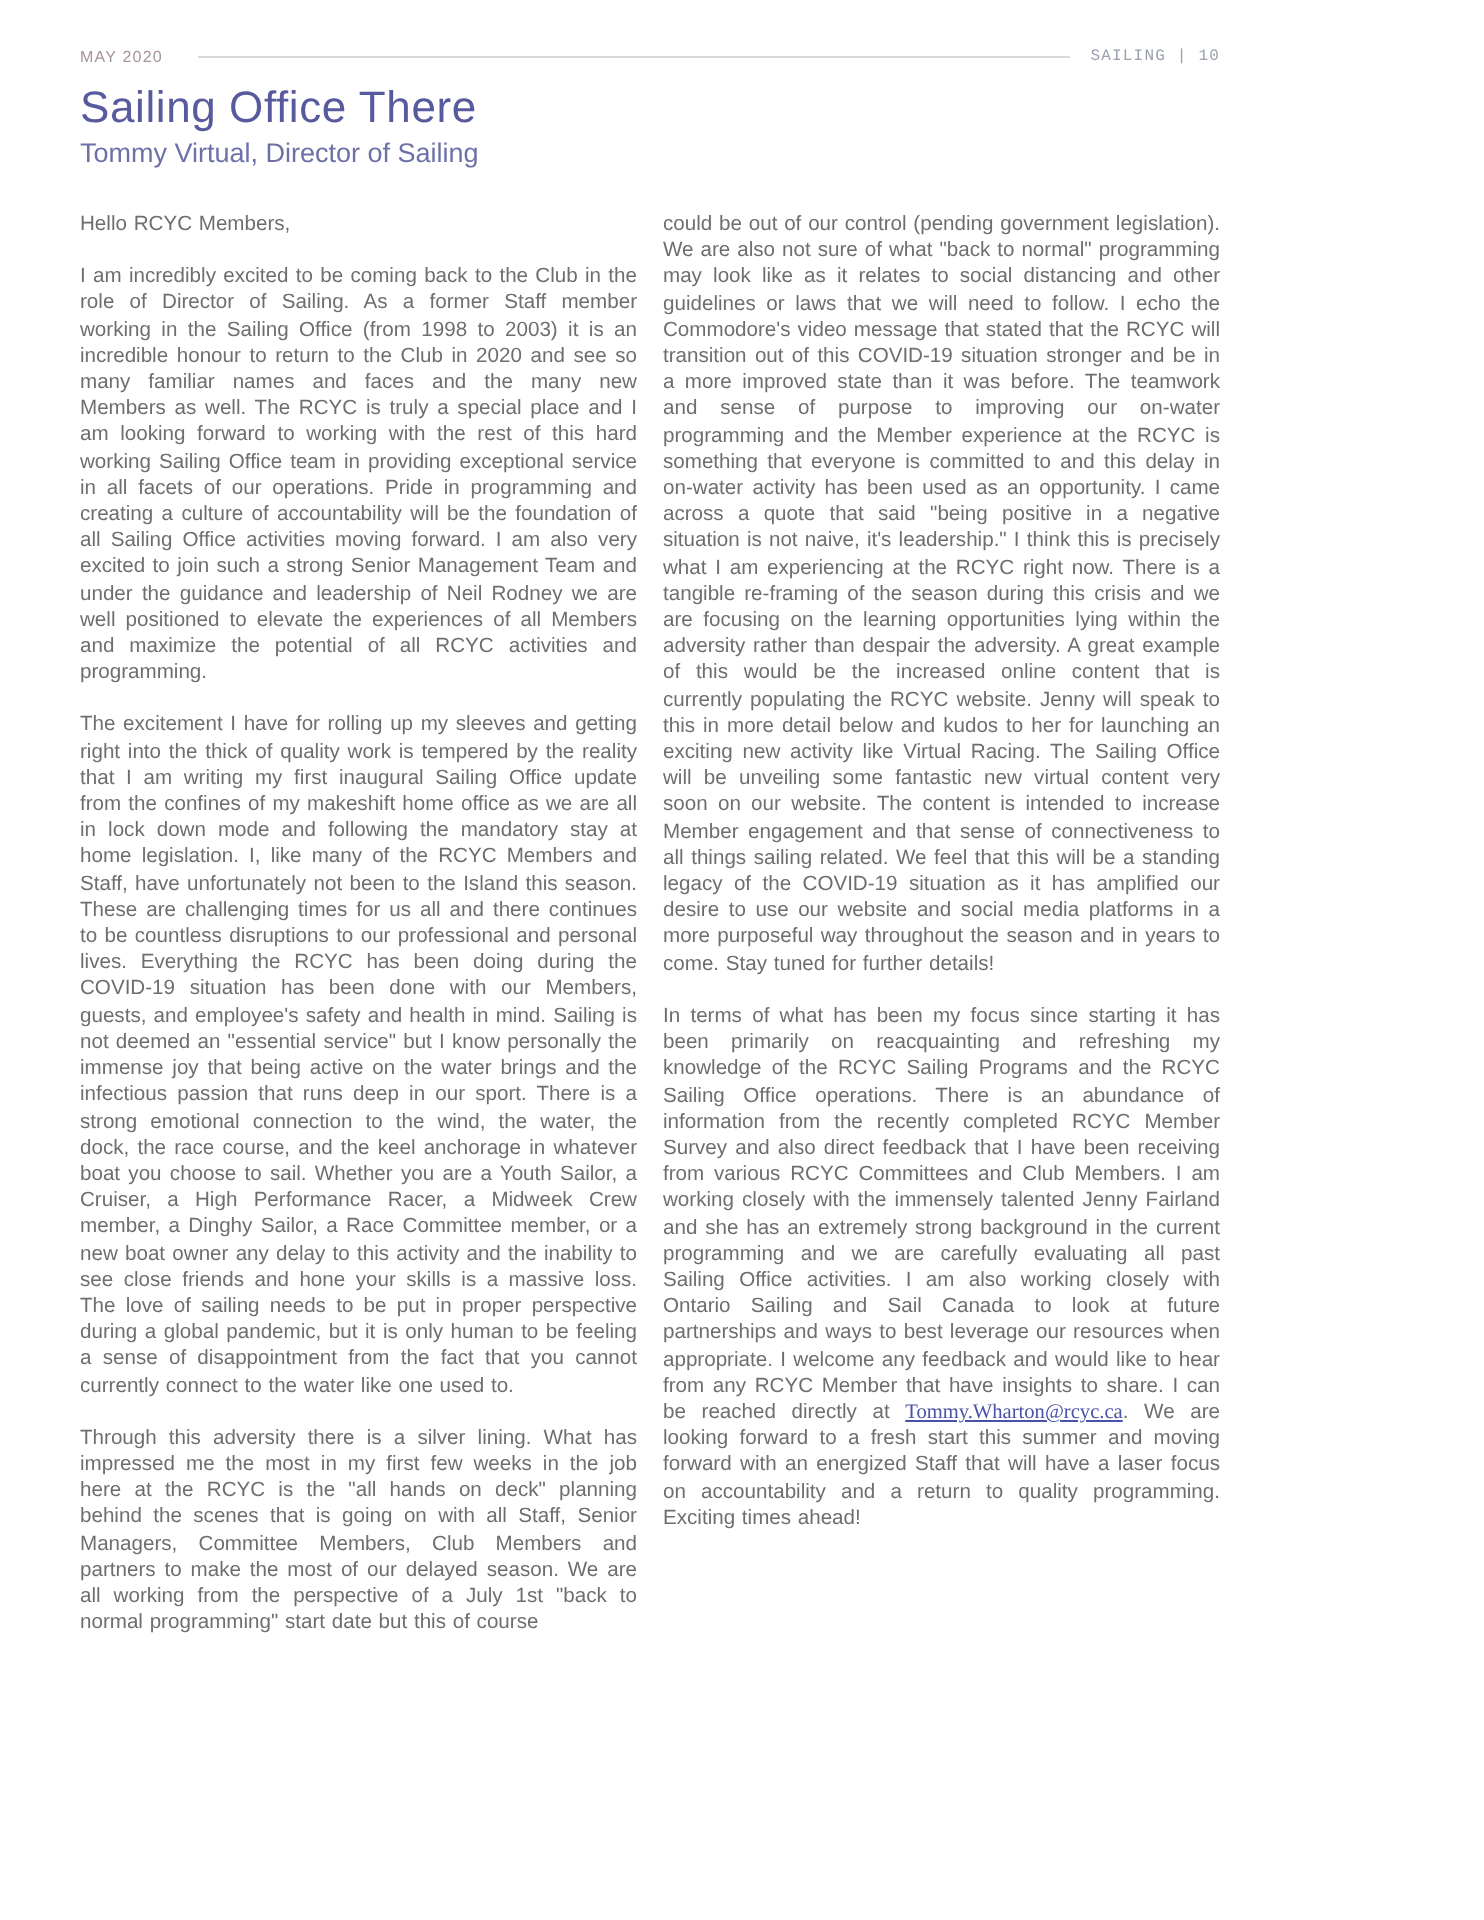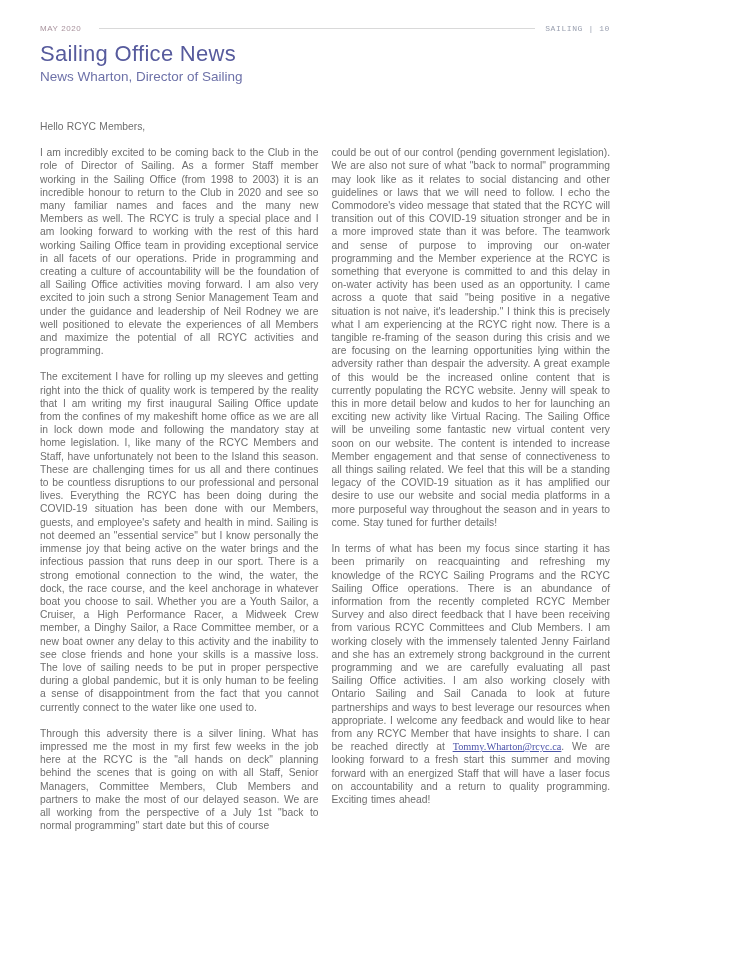--- a/index.html
+++ b/index.html
@@ -53,22 +53,21 @@
   }
   .subtitle {
     color: #6d71a8;
     font-size: 13.5px;
     font-weight: 400;
     margin: 0;
   }
   .columns {
     display: flex;
     gap: 13px;
-    margin-top: 36px;
-    align-items: center;
+    margin-top: 22px;
   }
   .col {
     flex: 1;
     font-size: 10.3px;
     line-height: 13.2px;
     color: #6e6e6e;
     text-align: justify;
     word-spacing: 0.5px;
   }
   .col p {
@@ -85,22 +84,22 @@
 <body>
 
 <div class="page">
 
   <div class="header-row">
     <span class="issue-date">MAY 2020</span>
     <span class="header-rule"></span>
     <span class="page-label">SAILING | 10</span>
   </div>
 
-  <h1 class="title">Sailing Office News</h1>
-  <h2 class="subtitle">News Wharton, Director of Sailing</h2>
+  <h1 class="title">Sailing Office There</h1>
+  <h2 class="subtitle">Tommy Virtual, Director of Sailing</h2>
 
   <main class="columns">
 
     <section class="col">
       <p>Hello RCYC Members,</p>
       <p>I am incredibly excited to be coming back to the Club in the role of Director of Sailing. As a former Staff member working in the Sailing Office (from 1998 to 2003) it is an incredible honour to return to the Club in 2020 and see so many familiar names and faces and the many new Members as well. The RCYC is truly a special place and I am looking forward to working with the rest of this hard working Sailing Office team in providing exceptional service in all facets of our operations. Pride in programming and creating a culture of accountability will be the foundation of all Sailing Office activities moving forward. I am also very excited to join such a strong Senior Management Team and under the guidance and leadership of Neil Rodney we are well positioned to elevate the experiences of all Members and maximize the potential of all RCYC activities and programming.</p>
       <p>The excitement I have for rolling up my sleeves and getting right into the thick of quality work is tempered by the reality that I am writing my first inaugural Sailing Office update from the confines of my makeshift home office as we are all in lock down mode and following the mandatory stay at home legislation. I, like many of the RCYC Members and Staff, have unfortunately not been to the Island this season. These are challenging times for us all and there continues to be countless disruptions to our professional and personal lives. Everything the RCYC has been doing during the COVID-19 situation has been done with our Members, guests, and employee's safety and health in mind. Sailing is not deemed an "essential service" but I know personally the immense joy that being active on the water brings and the infectious passion that runs deep in our sport. There is a strong emotional connection to the wind, the water, the dock, the race course, and the keel anchorage in whatever boat you choose to sail. Whether you are a Youth Sailor, a Cruiser, a High Performance Racer, a Midweek Crew member, a Dinghy Sailor, a Race Committee member, or a new boat owner any delay to this activity and the inability to see close friends and hone your skills is a massive loss. The love of sailing needs to be put in proper perspective during a global pandemic, but it is only human to be feeling a sense of disappointment from the fact that you cannot currently connect to the water like one used to.</p>
       <p>Through this adversity there is a silver lining. What has impressed me the most in my first few weeks in the job here at the RCYC is the "all hands on deck" planning behind the scenes that is going on with all Staff, Senior Managers, Committee Members, Club Members and partners to make the most of our delayed season. We are all working from the perspective of a July 1st "back to normal programming" start date but this of course</p>
     </section>
 

